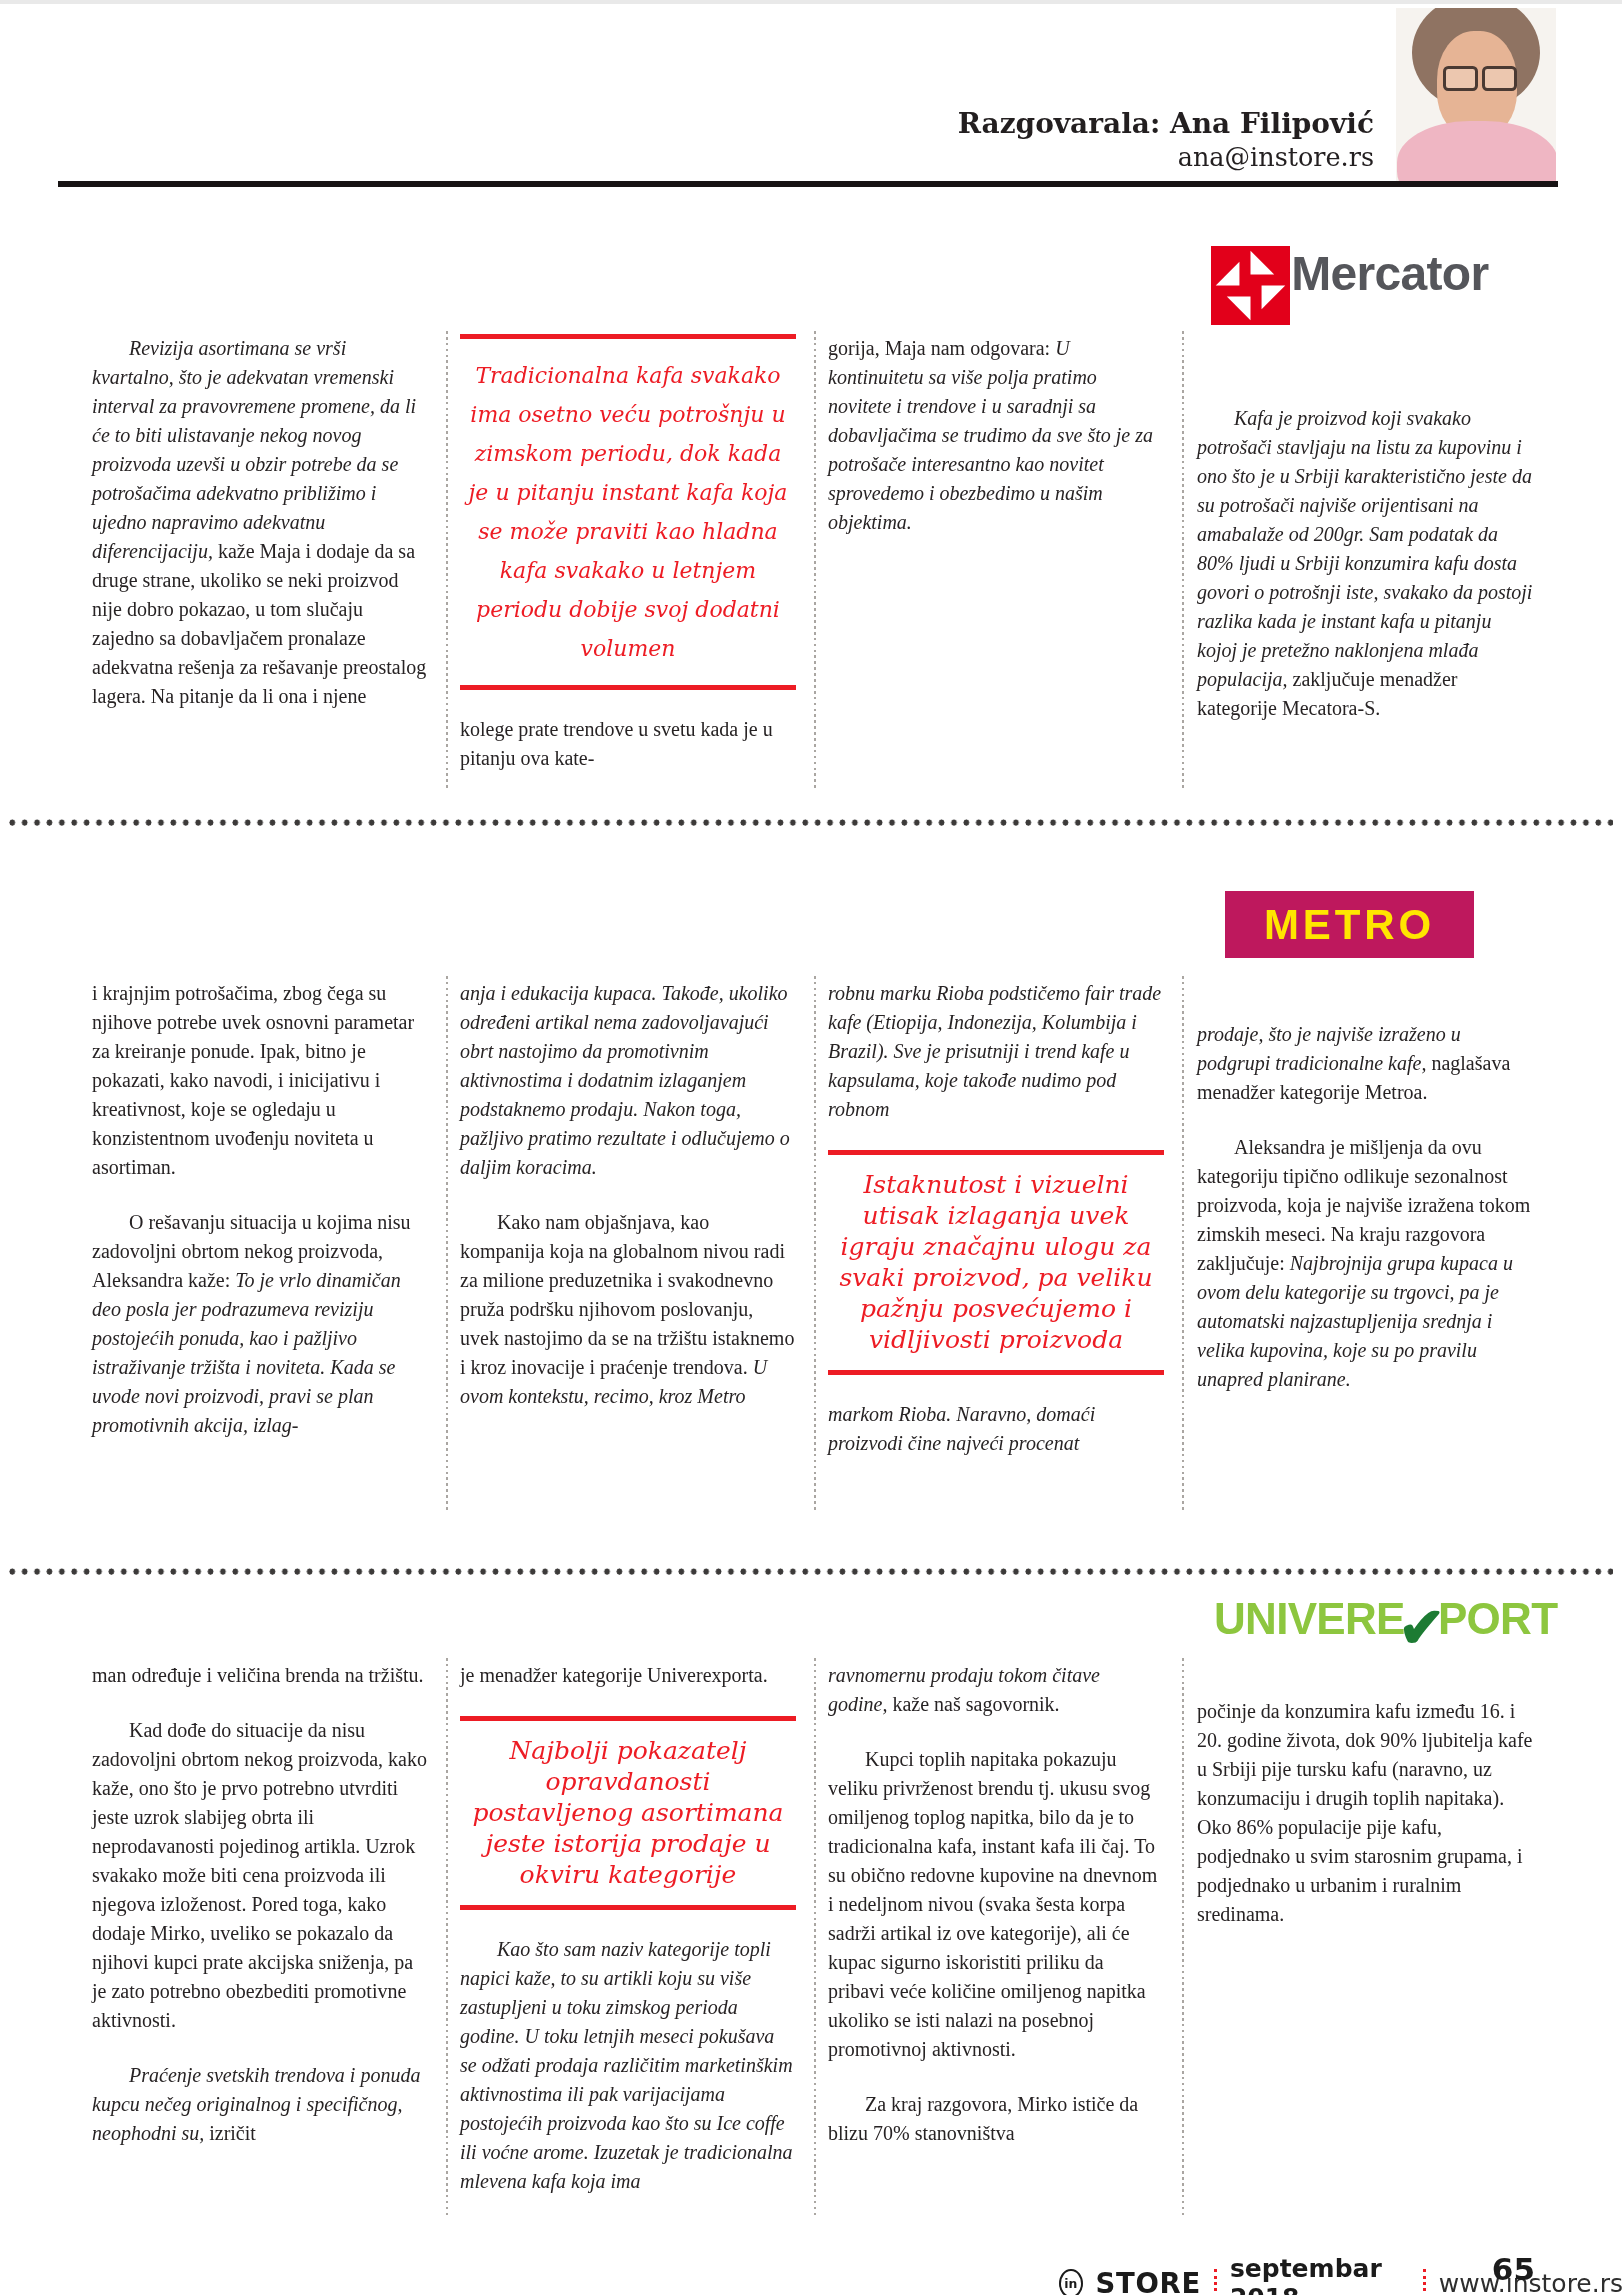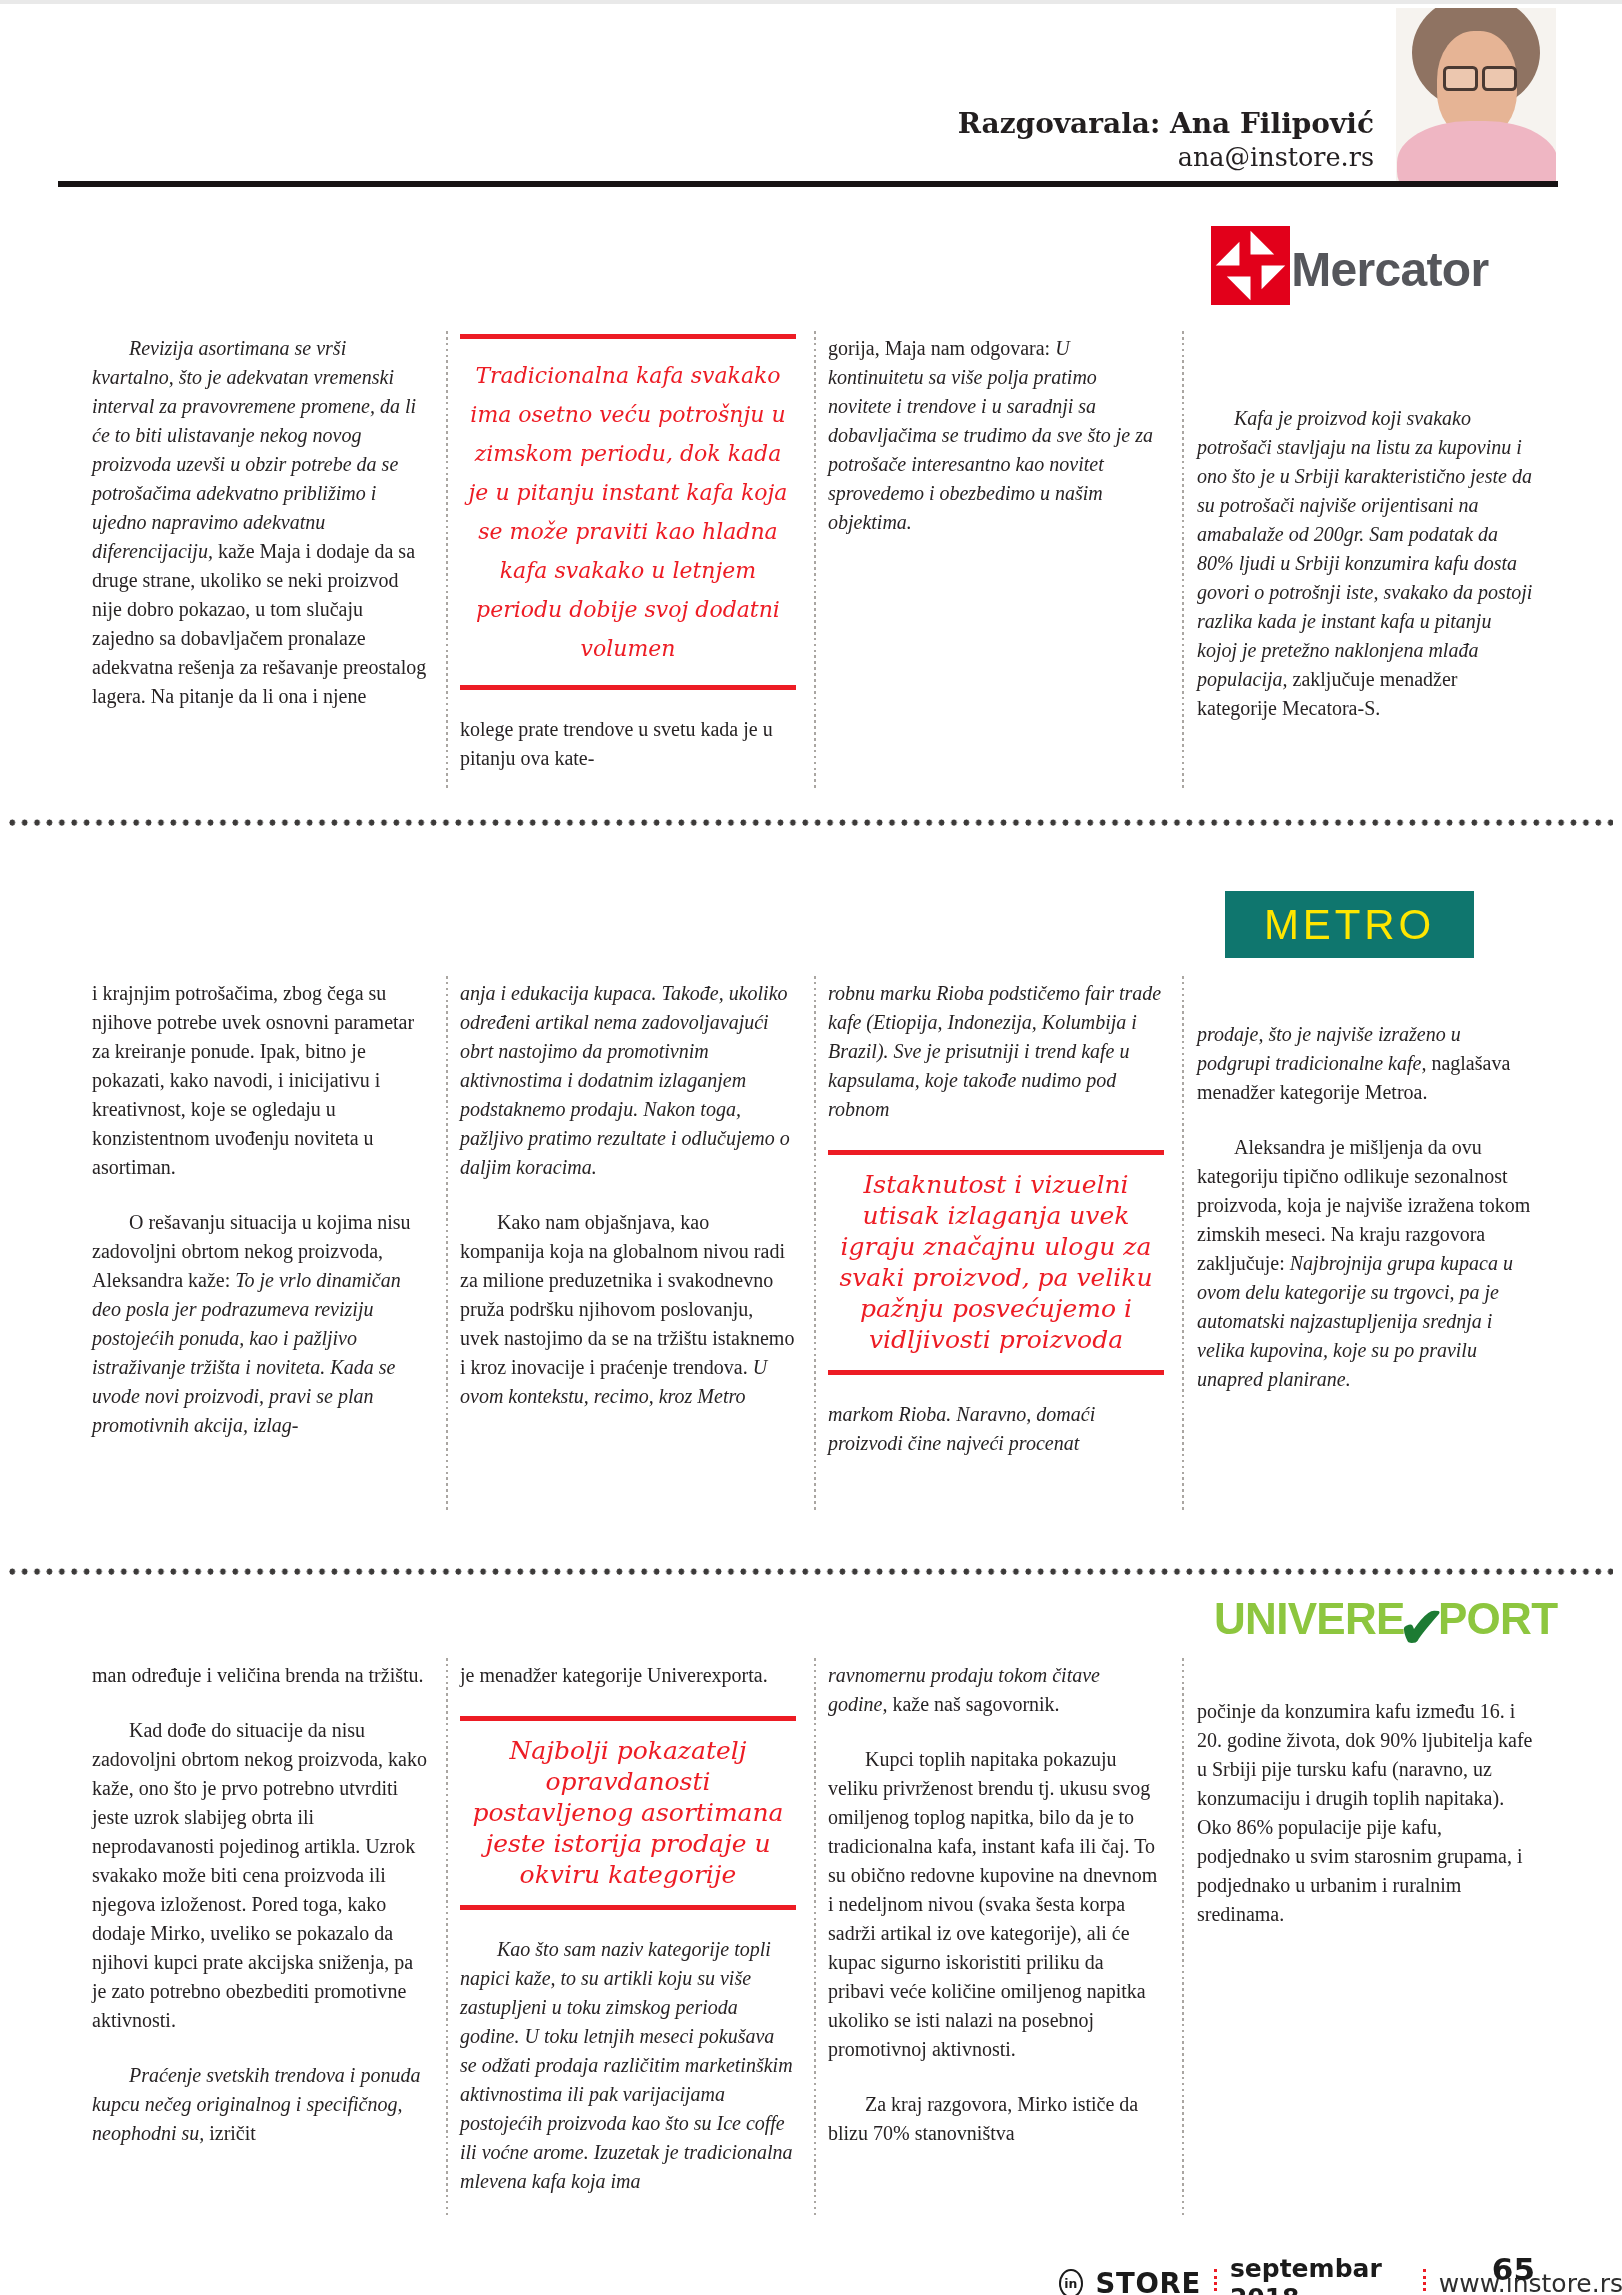--- a/index.html
+++ b/index.html
@@ -29,27 +29,27 @@
              font-size:22px;line-height:39px;padding:17px 1.3px;margin:0 0 25px 0}
   .pullquote.small{font-size:25px;line-height:31px;padding:14.4px 1.3px}
 
   
   .vsep{position:absolute;width:2px;background-image:repeating-linear-gradient(to bottom,#aaa6a2 0 2.6px,transparent 2.6px 5.9px)}
   .hsep{position:absolute;left:9.2px;width:1604px;height:6.5px;
         background-image:radial-gradient(circle at 3.3px 3.3px,#3c3a39 2.7px,transparent 3.1px);
         background-size:12.4px 6.5px;background-repeat:repeat-x}
 
   
-  .mercator{position:absolute;left:1211px;top:222px;display:flex;align-items:center}
+  .mercator{position:absolute;left:1211px;top:242px;display:flex;align-items:flex-start}
   .mercator svg{width:79px;height:79px;display:block}
   .mercator .word{font-family:"Liberation Sans",sans-serif;font-weight:bold;font-size:48px;
                   color:#55565b;letter-spacing:-0.7px;margin:0 0 -7.9px 1.3px}
-  .metro{position:absolute;left:1225px;top:887px;width:249px;height:67px;background:#0f766e;
+  .metro{position:absolute;left:1225px;top:887px;width:249px;height:67px;background:#be185d;
          color:#ffe600;display:flex;align-items:center;justify-content:center;
-         font-family:"Liberation Sans",sans-serif;font-weight:normal;font-size:42px;letter-spacing:3.9px}
+         font-family:"Liberation Sans",sans-serif;font-weight:bold;font-size:42px;letter-spacing:3.9px}
   .univerexport{position:absolute;left:1214px;top:1590px;display:flex;align-items:flex-start;
          font-family:"Liberation Sans",sans-serif;font-weight:bold;font-size:44px;color:#8dc63f;letter-spacing:-0.7px}
   .univerexport .check{color:#1d7b33;font-size:56px;margin:0 -6.5px;position:relative;top:1.3px}
 
   
   .footer{position:absolute;left:1059px;top:2250px;display:flex;align-items:center;gap:13px;
           font-family:"DejaVu Sans",sans-serif;color:#1b1b1b}
   .brandmark{width:25px;height:25px;border:2.6px solid #1b1b1b;border-radius:50%;display:flex;
              align-items:center;justify-content:center;font-weight:bold;font-size:12.4px}
   .brand-store{font-weight:bold;font-size:27.5px;letter-spacing:0.7px}

